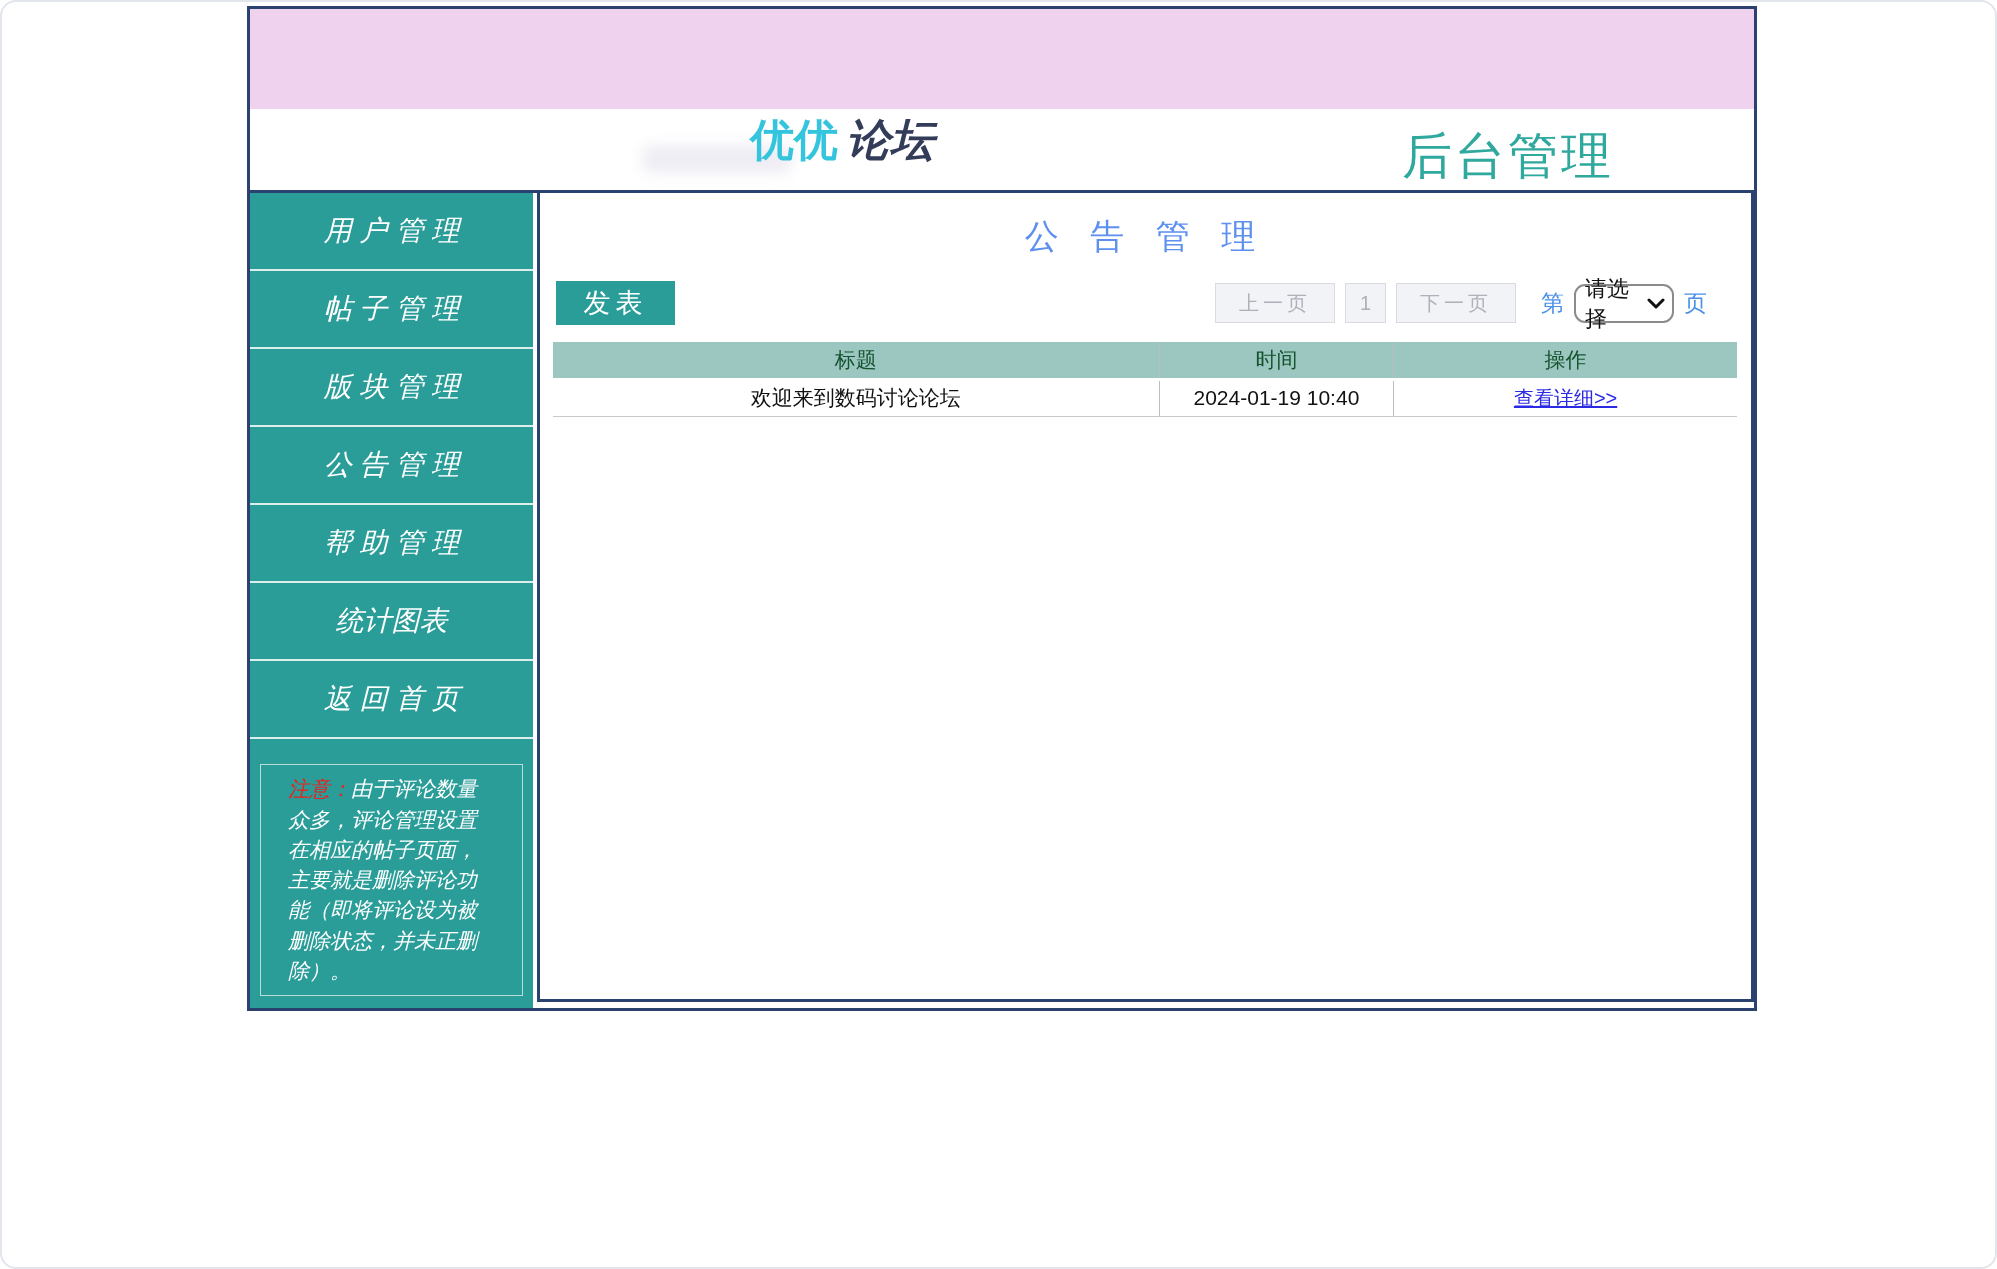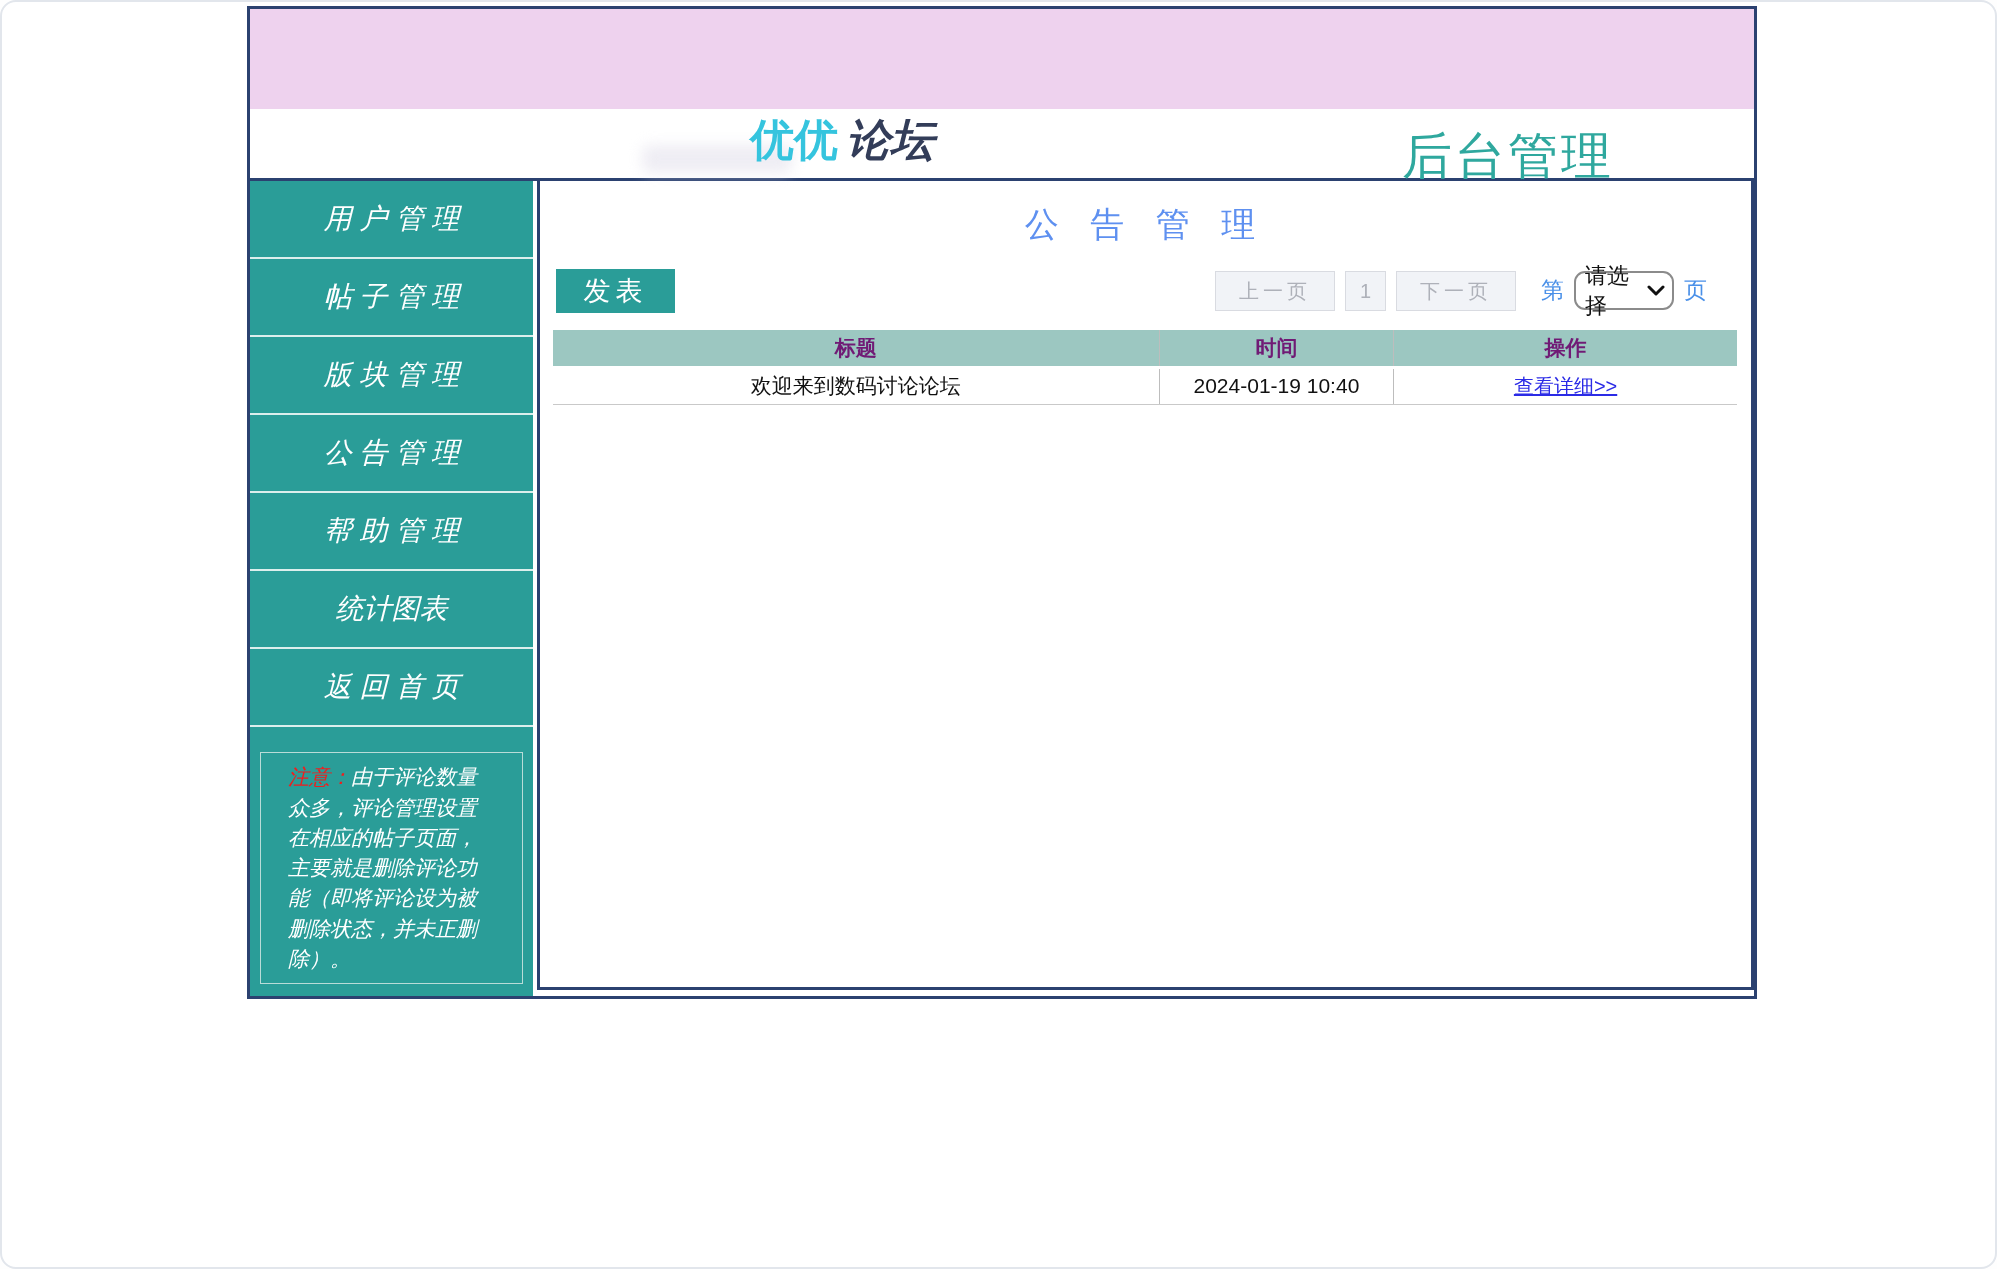--- a/index.html
+++ b/index.html
@@ -4,21 +4,21 @@
 <style>
   * { margin:0; padding:0; box-sizing:border-box; }
   html,body { width:1997px; height:1269px; background:#fefefe; font-family:"Liberation Sans","DejaVu Sans",sans-serif; }
   .screen { position:relative; width:1997px; height:1269px; background:#ffffff; border:2px solid #e2e6ec; border-radius:16px; overflow:hidden; }
 
   
   .page { position:absolute; left:245px; top:4px; width:1510px; border:3px solid #2b4170; background:#ffffff; }
 
   .banner { height:100px; background:#eed2ee; }
 
-  .header { position:relative; height:72px; background:#ffffff; border-bottom:3px solid #2b4170; }
+  .header { position:relative; height:84px; background:#ffffff; border-bottom:3px solid #2b4170; }
   .watermark { position:absolute; left:392px; top:36px; width:150px; height:28px; background:#e9e7f0; opacity:.75; border-radius:8px; filter:blur(7px); }
   .logo { position:absolute; left:500px; top:2px; font-size:44px; white-space:nowrap; }
   .logo .p1 { color:#35c4de; font-weight:700; }
   .logo .p2 { color:#333d59; font-weight:700; font-style:italic; font-family:"Liberation Serif","DejaVu Serif",serif; margin-left:8px; }
   .admin-title { position:absolute; left:1152px; top:14px; font-size:50px; color:#2fa89e; letter-spacing:3px; white-space:nowrap; }
 
   .body-row { display:flex; align-items:stretch; height:815px; }
 
   
   .sidebar { width:283px; background:#2a9d98; display:flex; flex-direction:column; flex-shrink:0;font-style:italic; }
@@ -26,30 +26,30 @@
   .sidebar-spacer { flex:1; min-height:20px; }
   .notice { margin:0 10px 12px 10px; border:1px solid #b9dcd8; padding:9px 27px; color:#ffffff; font-size:21px; line-height:1.44; }
   .notice .label { color:#f11d1d; }
 
   
   .main { flex:1; margin-left:4px; height:809px; border:3px solid #2b4170; border-top:none; background:#ffffff; }
   .page-title { margin-top:21px; text-align:center; color:#5e90f0; font-size:34px; letter-spacing:11px; }
 
   .toolbar { display:flex; justify-content:space-between; align-items:center; margin:21px 44px 0 16px; }
   .publish-btn { width:119px; height:44px; background:#2a9d98; color:#ffffff; font-size:27px; letter-spacing:5px; border:none; cursor:pointer; }
-  .pagination { display:flex; align-items:flex-start; }
+  .pagination { display:flex; align-items:flex-end; }
   .pg-btn { height:40px; padding:0 23px; background:#f1f3f7; border:1px solid #d9dbe1; color:#aeb1b9; font-size:20px; margin-right:10px; letter-spacing:4px; }
   .pg-btn.num { padding:0 14px; letter-spacing:0; }
   .jump { display:flex; align-items:center; margin-left:15px; font-size:23px; color:#4a90e8; }
   .select-box { display:flex; align-items:center; justify-content:space-between; width:100px; height:39px; border:2px solid #8b8b8b; border-radius:11px; margin:0 10px; padding:0 7px 0 9px; font-size:22px; color:#111111; background:#ffffff; cursor:pointer; }
   .select-box svg { flex-shrink:0; }
 
   
   .ann-table { width:1184px; margin:17px 0 0 13px; border-collapse:collapse; font-size:21px; table-layout:fixed; }
-  .ann-table th { background:#9cc7c1; height:37px; font-weight:700; color:#701a75; border-bottom:3px solid #ffffff; }
+  .ann-table th { background:#9cc7c1; height:37px; font-weight:400; color:#14532d; border-bottom:3px solid #ffffff; }
   .ann-table td { height:37px; text-align:center; color:#111111; border-bottom:1px solid #c9c9c9; background:#ffffff; }
   .ann-table th + th, .ann-table td + td { border-left:1px solid #bdbdbd; }
   .col-title { width:51.2%; } .col-time { width:19.8%; } .col-op { width:29%; }
   .detail-link { color:#2b2be6; font-size:20px; text-decoration:underline; cursor:pointer; }
 </style>
 </head>
 <body>
 
 <div class="screen">
   <div class="page">

